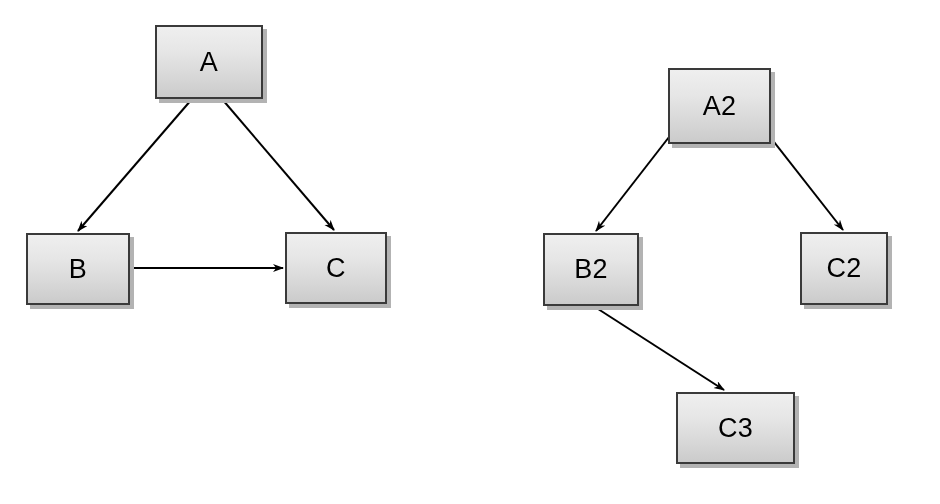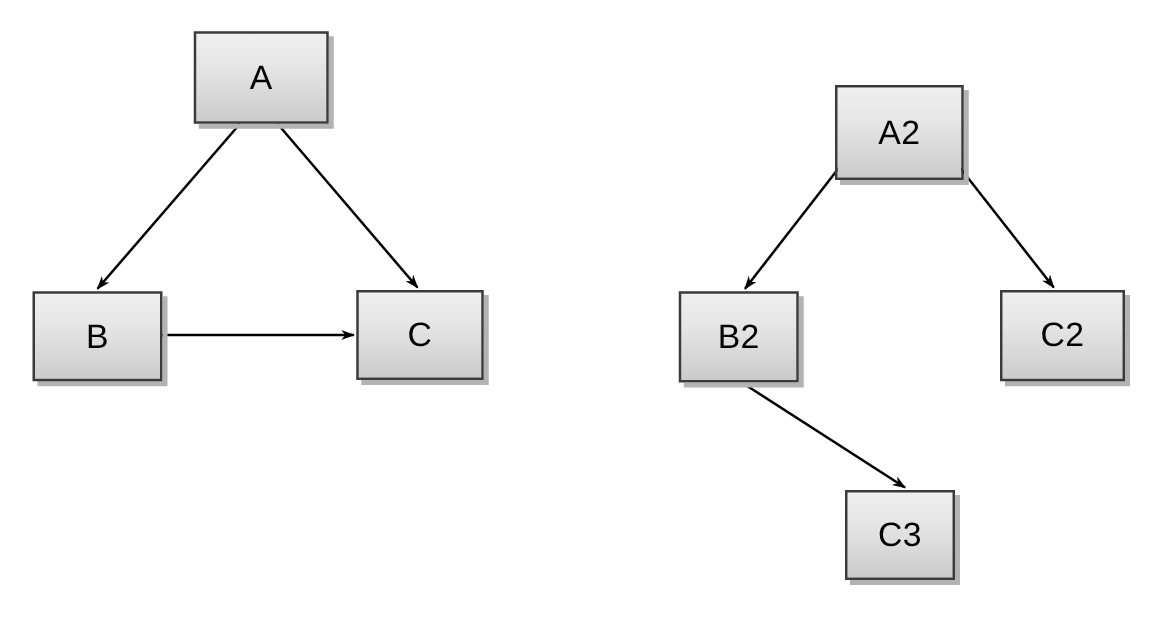--- a/index.html
+++ b/index.html
@@ -78,21 +78,21 @@
       </div>
       <div class="node" style="left: 285px; top: 232px; width: 102px; height: 72px;">
         <span class="node-label">C</span>
       </div>
       <div class="node" style="left: 668px; top: 25px; width: 103px; height: 76px; margin-top: 43px;">
         <span class="node-label">A2</span>
       </div>
       <div class="node" style="left: 543px; top: 233px; width: 96px; height: 73px;">
         <span class="node-label">B2</span>
       </div>
-      <div class="node" style="left: 800px; top: 232px; width: 100px; height: 73px; justify-content: center;">
+      <div class="node" style="left: 800px; top: 232px; width: 88px; height: 73px; justify-content: center;">
         <span class="node-label">C2</span>
       </div>
-      <div class="node" style="left: 676px; top: 392px; width: 88px; height: 72px; text-align: center;">
+      <div class="node" style="left: 676px; top: 392px; width: 119px; height: 72px; text-align: center;">
         <span class="node-label">C3</span>
       </div>
     </div>
 
 </div>
 
 </body></html>

